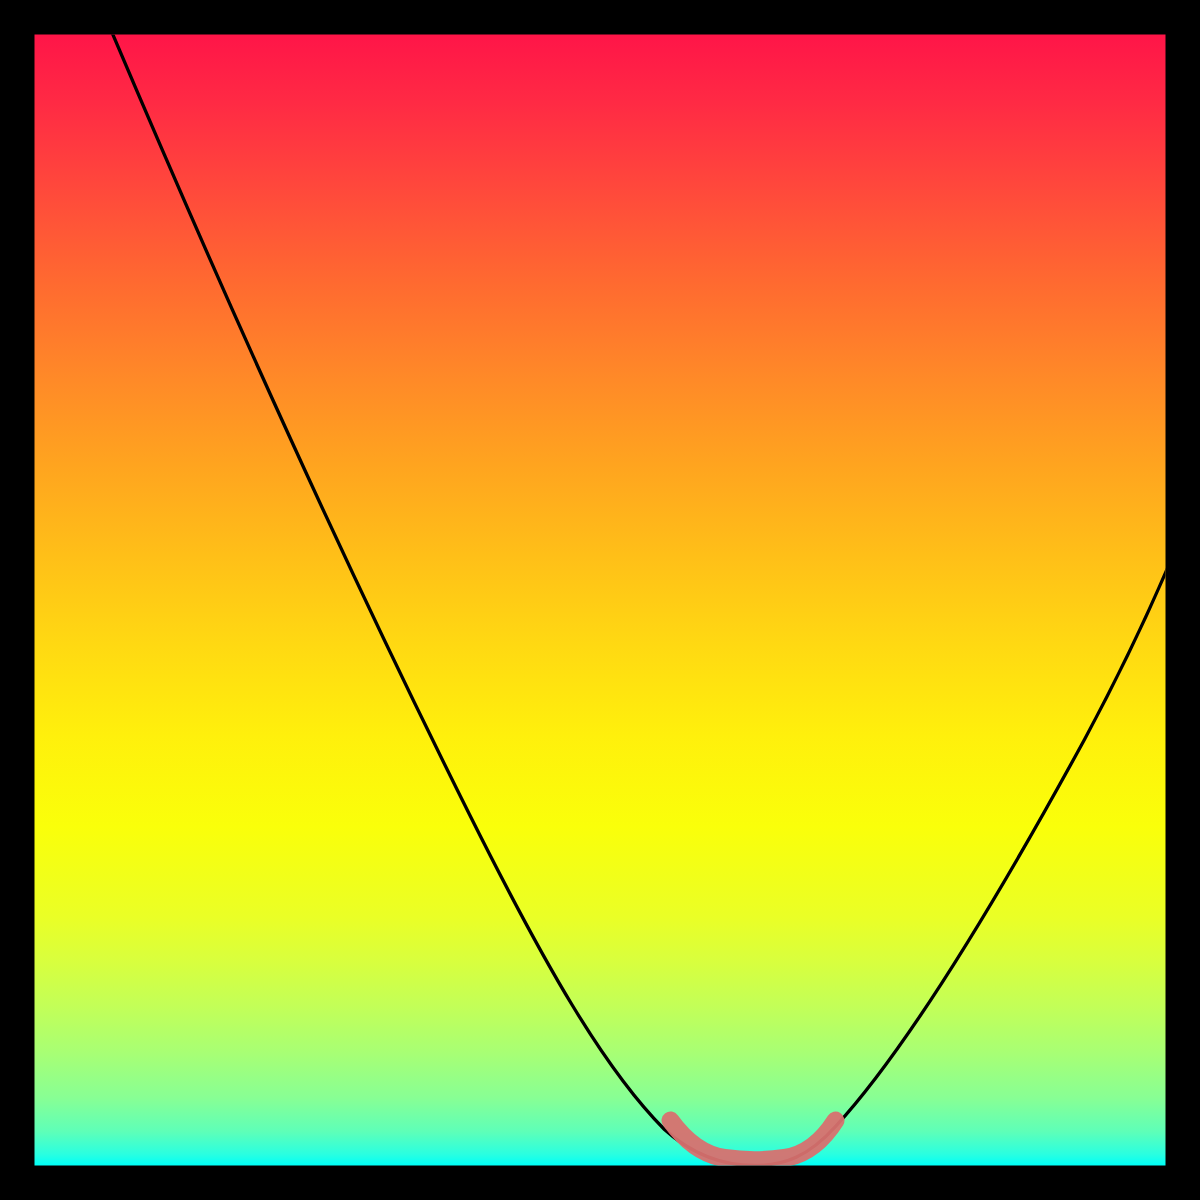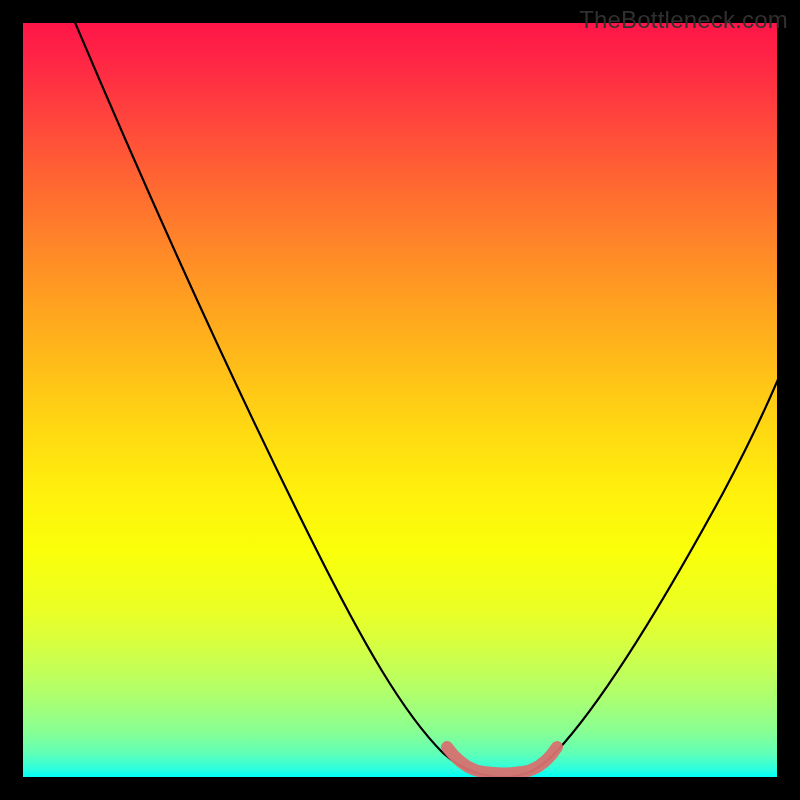--- a/index.html
+++ b/index.html
@@ -75,21 +75,20 @@
     stroke-width: 12;
     stroke-linecap: round;
     opacity: 0.95;
   }
 </style>
 </head>
 <body>
 
 <div class="canvas">
 
-  <div class="attribution">TheBottleneck.com</div>
 
   <div class="plot-area">
 
     <svg class="curve" viewBox="0 0 754 754" preserveAspectRatio="none">
       <path class="main-curve" d="M 48 -10
                C 120 160, 200 340, 290 520
                C 340 620, 380 690, 420 730
                C 440 748, 460 754, 480 754
                C 500 754, 516 748, 534 728
                C 580 678, 640 580, 700 470

